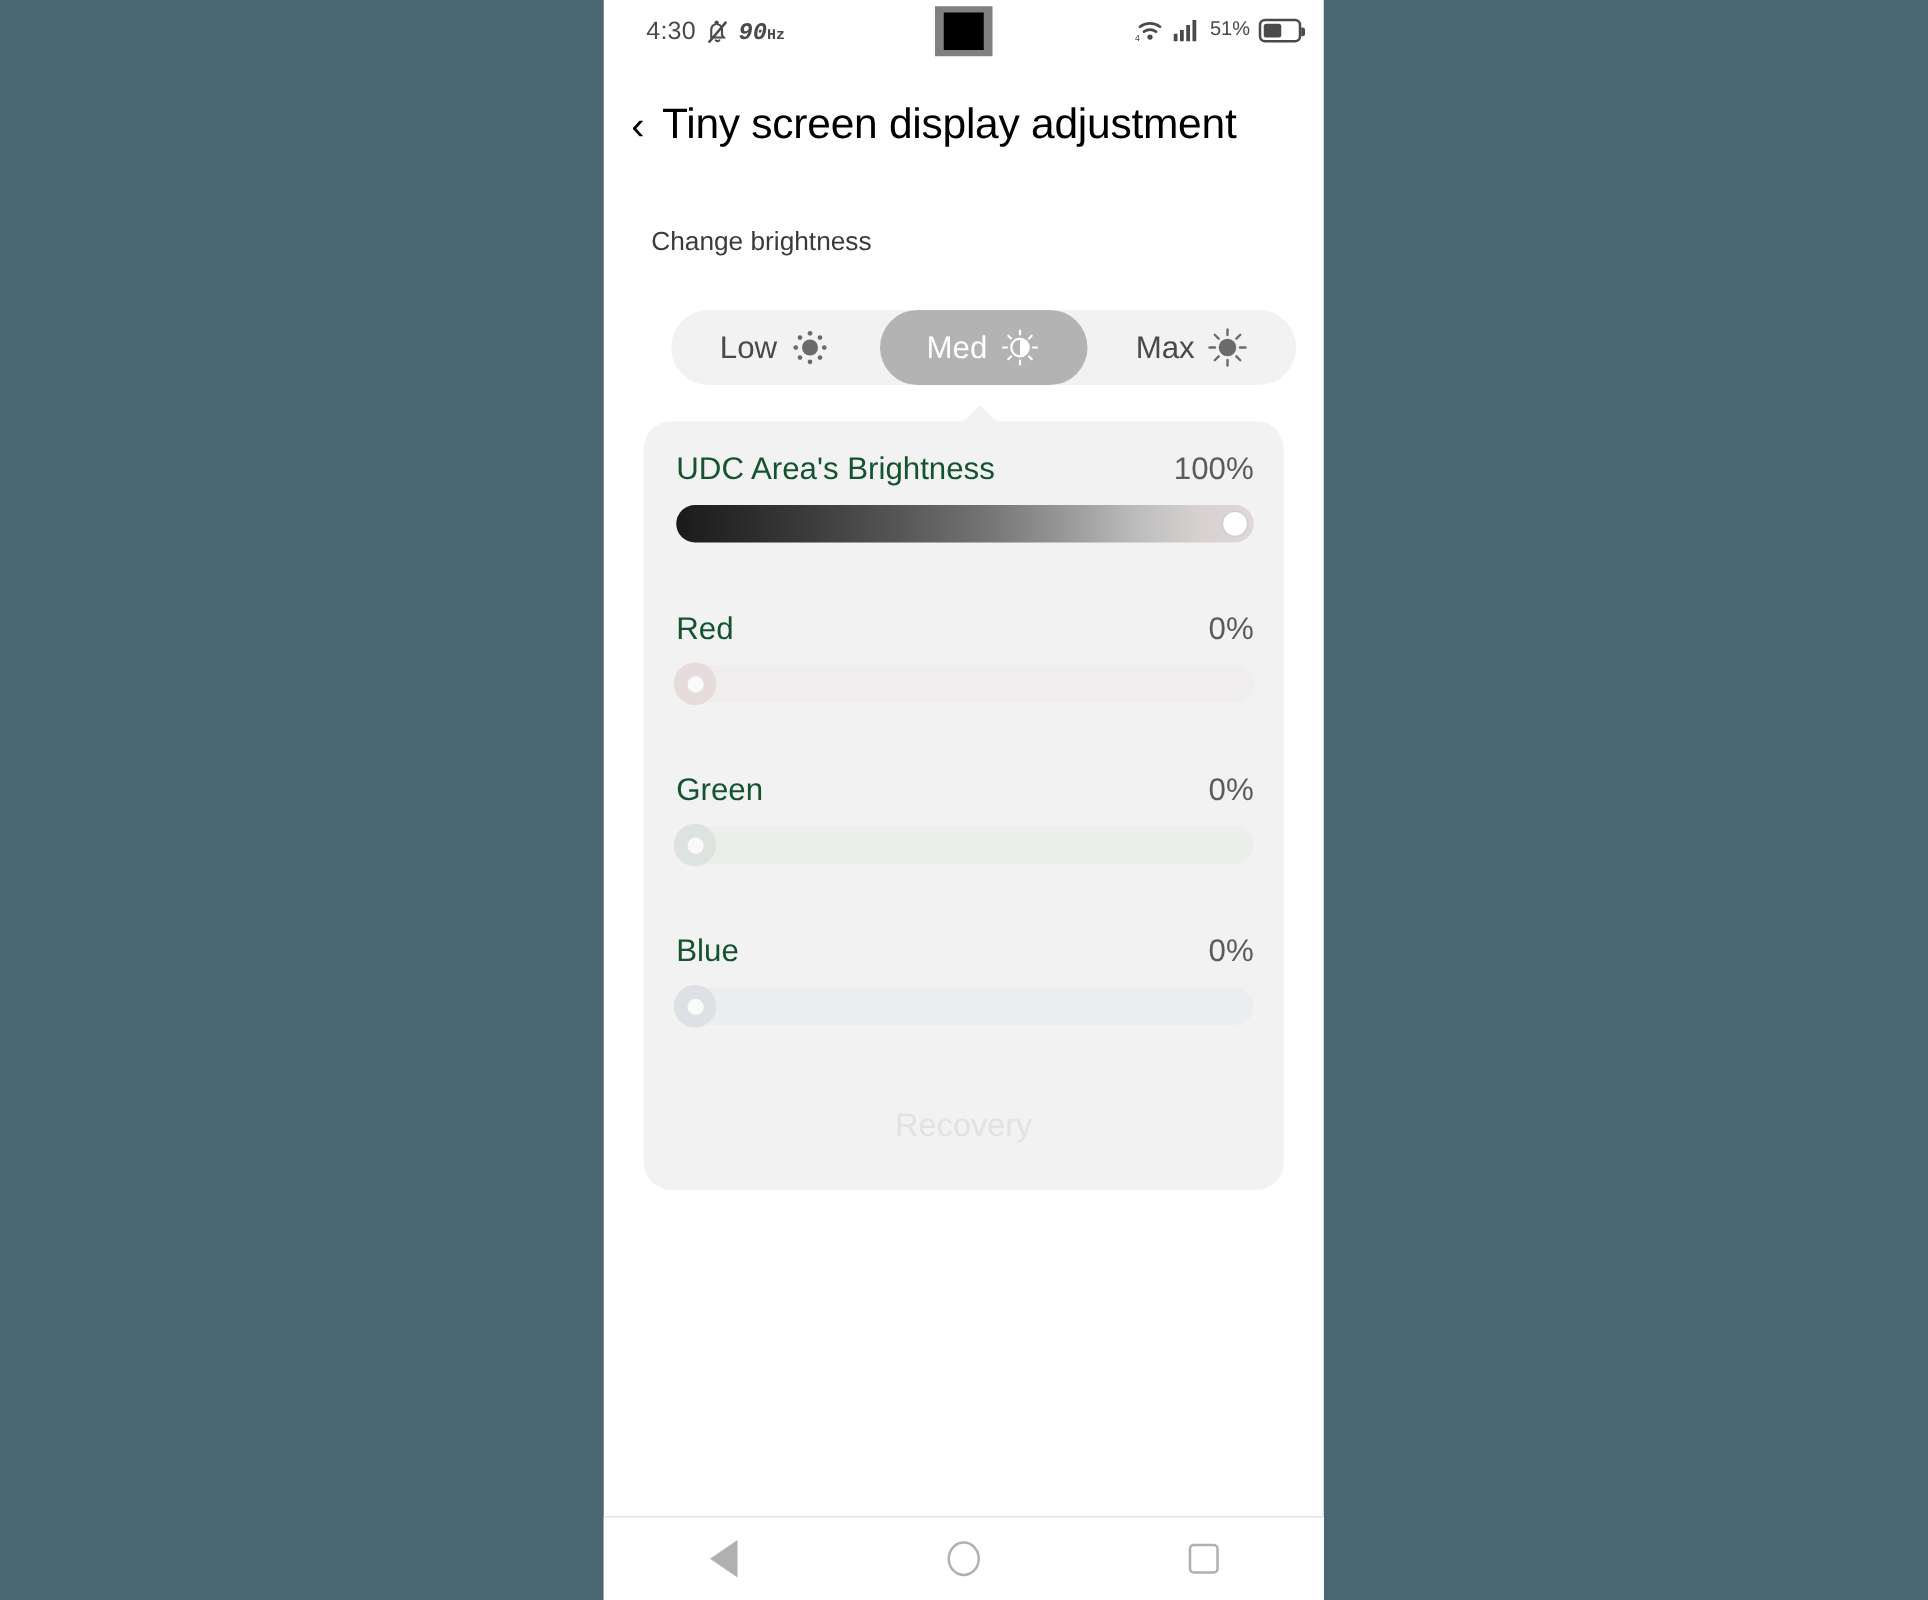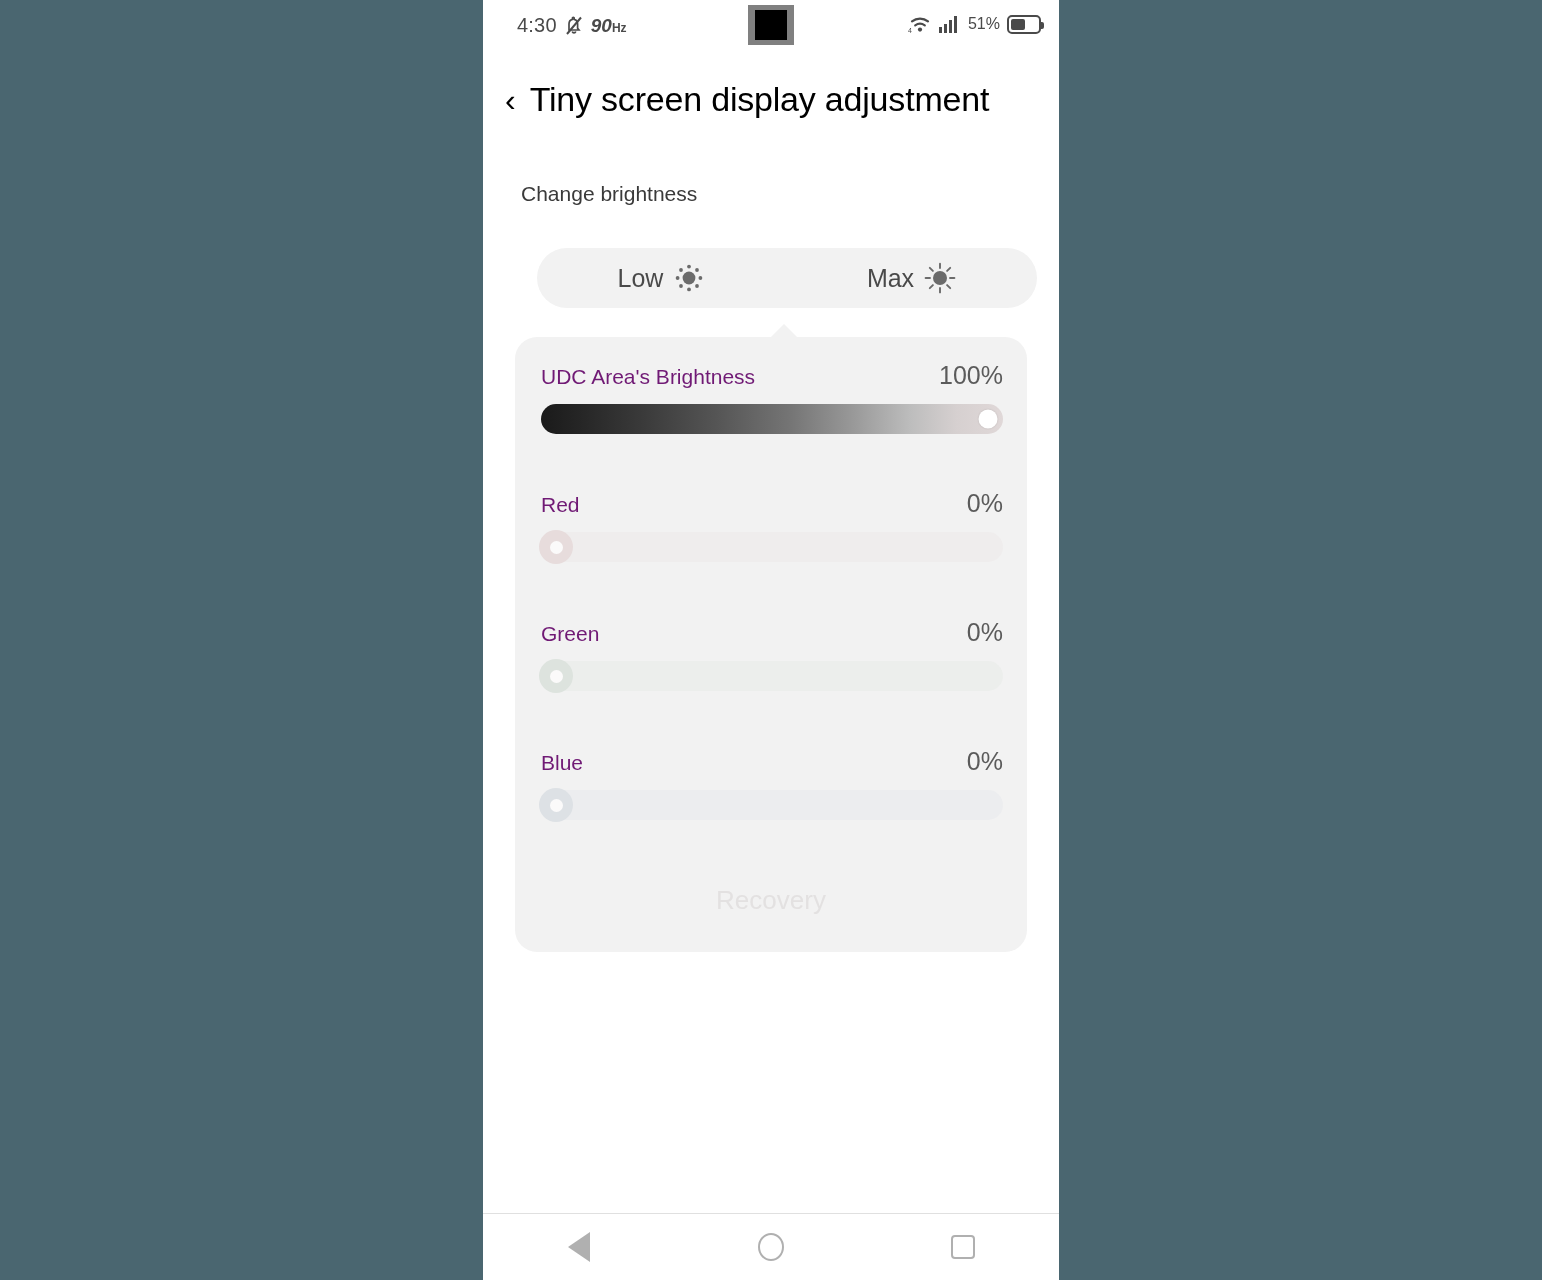--- a/index.html
+++ b/index.html
@@ -50,20 +50,21 @@
   .bell-mute {
     position: relative;
     width: 18px; height: 20px;
     display: inline-block;
   }
   .bell-mute svg { display:block; }
   #sb-refresh {
     font-weight: bold;
     font-size: 19px;
     font-style: italic;
+    font-family: Liberation Mono, monospace;
   }
   #sb-refresh .hz { font-size: 12px; font-weight: bold; font-style: normal; }
 
   #sb-notch {
     position: absolute;
     left: 265px; top: 5px;
     width: 46px; height: 40px;
     background: #808080;
     display: flex; align-items: center; justify-content: center;
   }
@@ -189,21 +190,21 @@
     border-bottom: 14px solid #f2f2f2;
   }
 
   .slider-row { position: absolute; left: 26px; width: 462px; }
   .row-head {
     display: flex;
     align-items: baseline;
     justify-content: space-between;
     margin-bottom: 14px;
   }
-  .row-name { font-size: 21px; color: #701a75; }
+  .row-name { font-size: 25px; color: #14532d; }
   .row-val  { font-size: 25px; color: #5b5b5b; }
 
   
   .track {
     position: relative;
     width: 462px;
     height: 30px;
     border-radius: 15px;
   }
   .thumb {
@@ -381,20 +382,39 @@
             <circle cx="5.6" cy="17" r="1.9" fill="#6b6b6b"></circle>
             <circle cx="28.4" cy="17" r="1.9" fill="#6b6b6b"></circle>
             <circle cx="9" cy="9" r="1.9" fill="#6b6b6b"></circle>
             <circle cx="25" cy="9" r="1.9" fill="#6b6b6b"></circle>
             <circle cx="9" cy="25" r="1.9" fill="#6b6b6b"></circle>
             <circle cx="25" cy="25" r="1.9" fill="#6b6b6b"></circle>
           </svg>
         </span>
       </div>
 
+      <div class="seg active">
+        <span>Med</span>
+        <span class="seg-ico">
+          <svg width="34" height="34" viewBox="0 0 34 34">
+            <circle cx="17" cy="17" r="7" fill="none" stroke="#ffffff" stroke-width="1.8"></circle>
+            <path d="M17 10 A7 7 0 0 1 17 24 Z" fill="#ffffff"></path>
+            <g stroke="#ffffff" stroke-width="1.7" stroke-linecap="round">
+              <line x1="17" y1="3.4" x2="17" y2="6.6"></line>
+              <line x1="17" y1="27.4" x2="17" y2="30.6"></line>
+              <line x1="3.4" y1="17" x2="6.6" y2="17"></line>
+              <line x1="27.4" y1="17" x2="30.6" y2="17"></line>
+              <line x1="7.6" y1="7.6" x2="9.8" y2="9.8"></line>
+              <line x1="24.2" y1="24.2" x2="26.4" y2="26.4"></line>
+              <line x1="7.6" y1="26.4" x2="9.8" y2="24.2"></line>
+              <line x1="24.2" y1="9.8" x2="26.4" y2="7.6"></line>
+            </g>
+          </svg>
+        </span>
+      </div>
 
       <div class="seg">
         <span>Max</span>
         <span class="seg-ico">
           <svg width="34" height="34" viewBox="0 0 34 34">
             <circle cx="17" cy="17" r="7" fill="#6b6b6b"></circle>
             <g stroke="#6b6b6b" stroke-width="1.9" stroke-linecap="round">
               <line x1="17" y1="2.6" x2="17" y2="7"></line>
               <line x1="17" y1="27" x2="17" y2="31.4"></line>
               <line x1="2.6" y1="17" x2="7" y2="17"></line>

